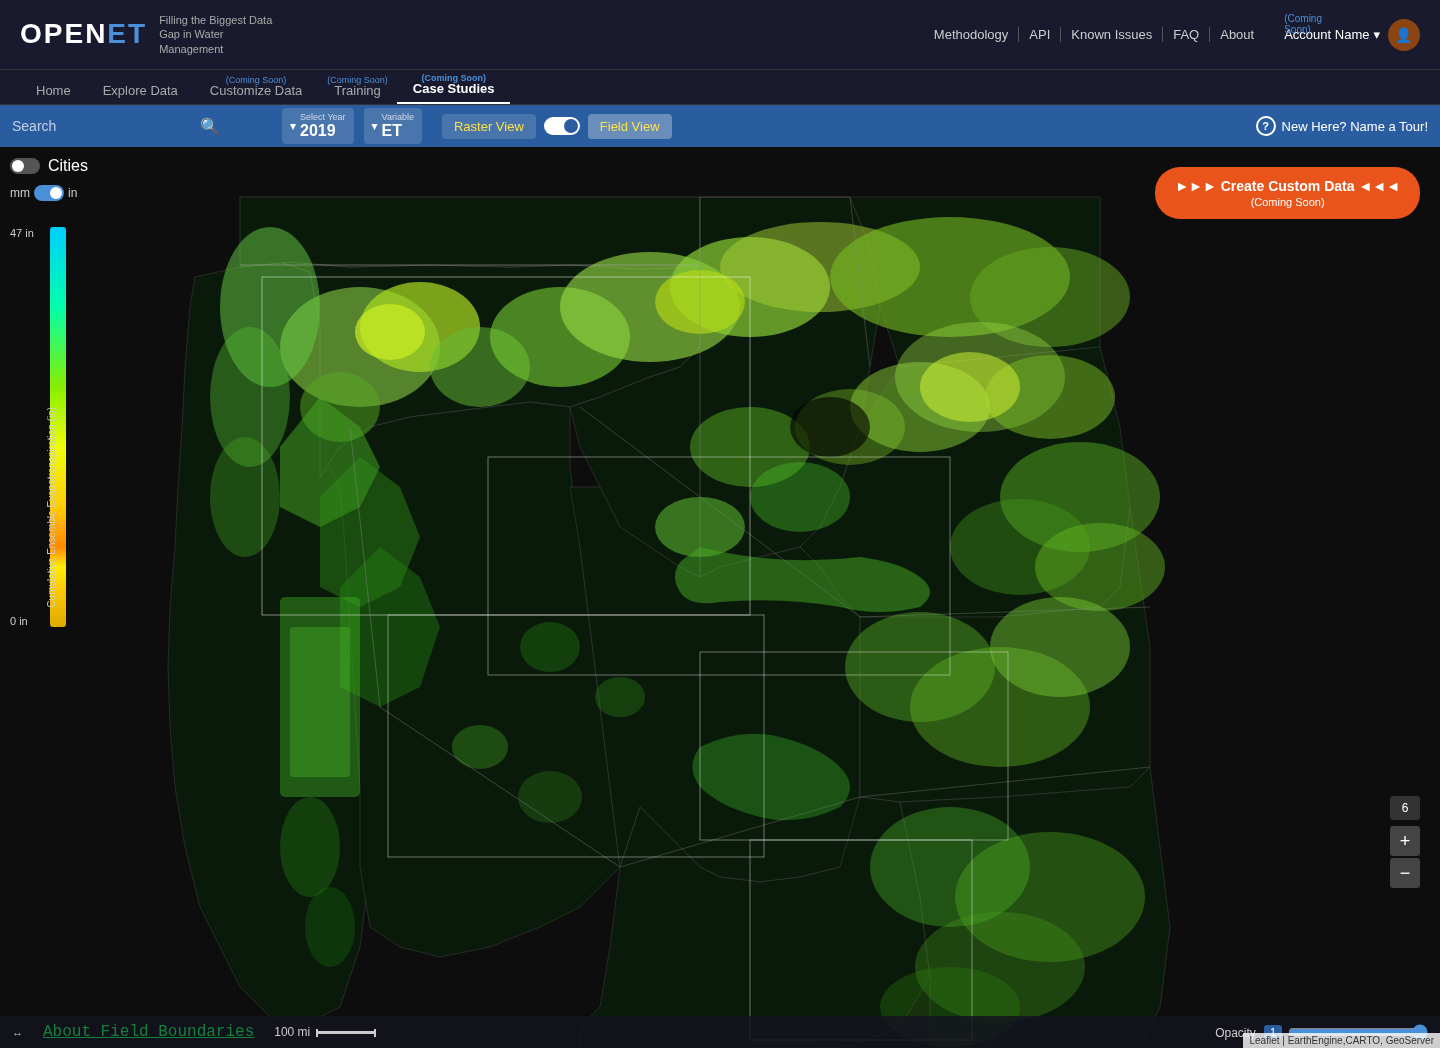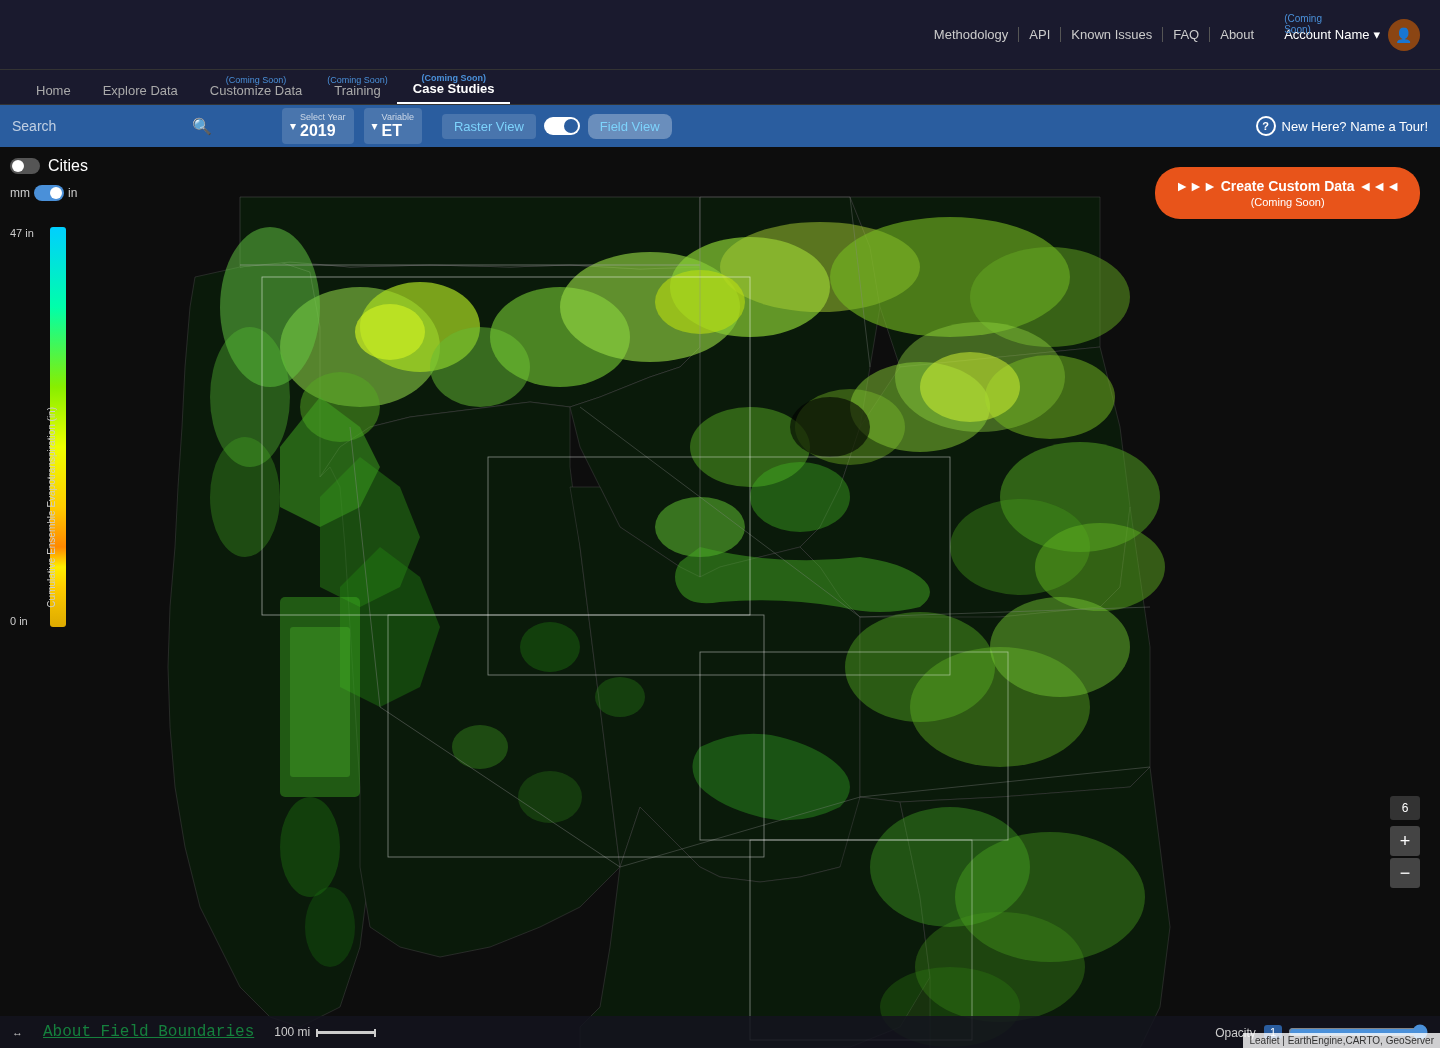--- a/index.html
+++ b/index.html
@@ -130,21 +130,21 @@
       display: flex;
       align-items: center;
       padding: 0 12px;
       gap: 10px;
       position: relative;
       z-index: 100;
     }
     #search-input-container {
       display: flex;
       align-items: center;
-      gap: 0;
+      gap: 8px;
       flex: 0 0 260px;
     }
     #search-input {
       background: transparent;
       border: none;
       color: #fff;
       font-size: 14px;
       outline: none;
       width: 180px;
     }
@@ -178,29 +178,28 @@
     }
     .view-toggle {
       display: flex;
       align-items: center;
       gap: 8px;
       margin-left: 10px;
     }
     .view-btn {
       background: rgba(255,255,255,0.15);
       border: none;
-      color: #7dd3fc;
+      color: #fde047;
       padding: 5px 12px;
       border-radius: 4px;
       cursor: pointer;
       font-size: 13px;
     }
     .view-btn.active-view {
       background: rgba(255,255,255,0.3);
-      border-radius: 8px;
     }
     .toggle-switch {
       width: 36px;
       height: 18px;
       background: #fff;
       border-radius: 9px;
       position: relative;
       cursor: pointer;
     }
     .toggle-switch .knob {
@@ -472,20 +471,26 @@
       position: absolute;
       top: 0; left: 0;
       width: 100%;
       height: 100%;
     }
   </style>
 </head>
 <body>
 
 <div id="header">
+  <div id="logo-area">
+    <div id="logo-text">
+      <span>OPEN</span><span class="blue">ET</span>
+    </div>
+    <div id="tagline">Filling the Biggest Data Gap in Water Management</div>
+  </div>
 
   <div id="top-nav">
     <a class="top-nav-link">Methodology</a>
     <a class="top-nav-link">API</a>
     <a class="top-nav-link">Known Issues</a>
     <a class="top-nav-link">FAQ</a>
     <a class="top-nav-link">About</a>
   </div>
 
   <div id="account-area">

